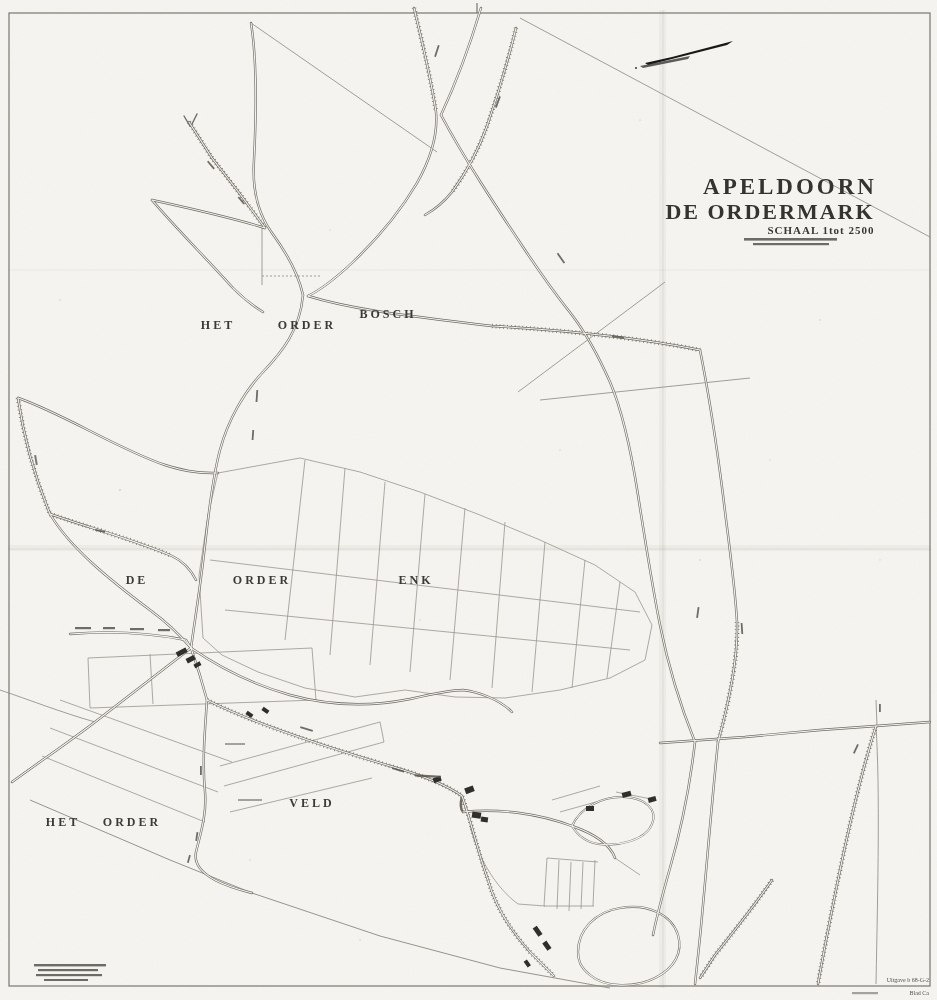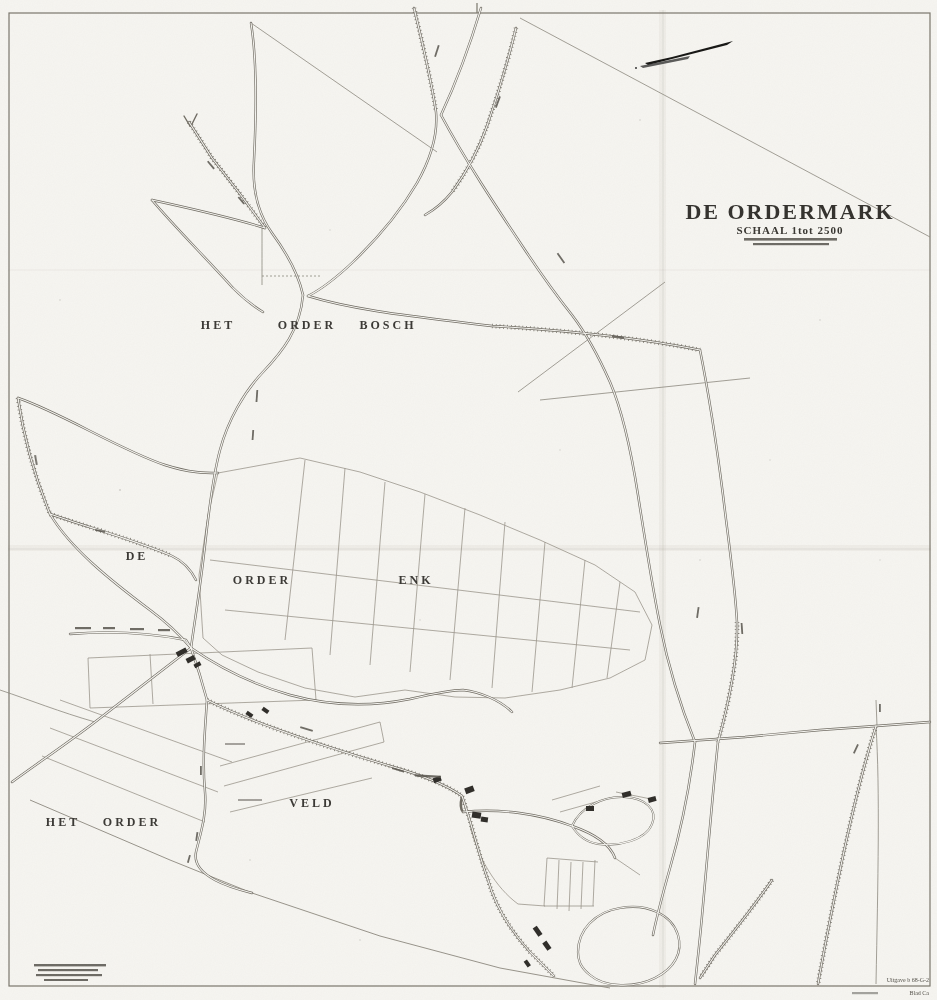--- a/index.html
+++ b/index.html
@@ -250,28 +250,29 @@
         <circle cx="250" cy="860" r="0.8"></circle>
       <circle cx="880" cy="560" r="0.7"></circle>
         <circle cx="60" cy="300" r="0.8"></circle>
       <circle cx="770" cy="460" r="0.7"></circle>
         <circle cx="360" cy="940" r="0.8"></circle>
     </g>
 
     <rect x="0" y="0" width="937" height="1000" filter="url(#paperNoise)"></rect>
   </svg>
 
-  <div class="lbl t2" style="left:790px;top:212px;">DE ORDERMARK</div>
-  <div class="lbl t3" style="left:790px;top:230px;text-align:right;">SCHAAL 1tot 2500</div>
+  <div class="lbl t1" style="left:790px;top:187px;">APELDOORN</div>
+  <div class="lbl t2" style="left:770px;top:212px;">DE ORDERMARK</div>
+  <div class="lbl t3" style="left:821px;top:230px;text-align:right;">SCHAAL 1tot 2500</div>
 
   <div class="lbl region" style="left:218px;top:325px;">HET</div>
   <div class="lbl region" style="left:307px;top:325px;">ORDER</div>
-  <div class="lbl region" style="left:388px;top:325px;">BOSCH</div>
-
-  <div class="lbl region" style="left:137px;top:556px;">DE</div>
+  <div class="lbl region" style="left:388px;top:314px;">BOSCH</div>
+
+  <div class="lbl region" style="left:137px;top:580px;">DE</div>
   <div class="lbl region" style="left:262px;top:580px;">ORDER</div>
   <div class="lbl region" style="left:416px;top:580px;">ENK</div>
 
   <div class="lbl region" style="left:63px;top:822px;">HET</div>
   <div class="lbl region" style="left:132px;top:822px;">ORDER</div>
   <div class="lbl region" style="left:312px;top:803px;">VELD</div>
 
   <div class="lbl tiny" style="left:929px;top:980px;">Uitgave b 68-G-2</div>
   <div class="lbl tiny" style="left:929px;top:993px;">Blad Ca</div>
 

